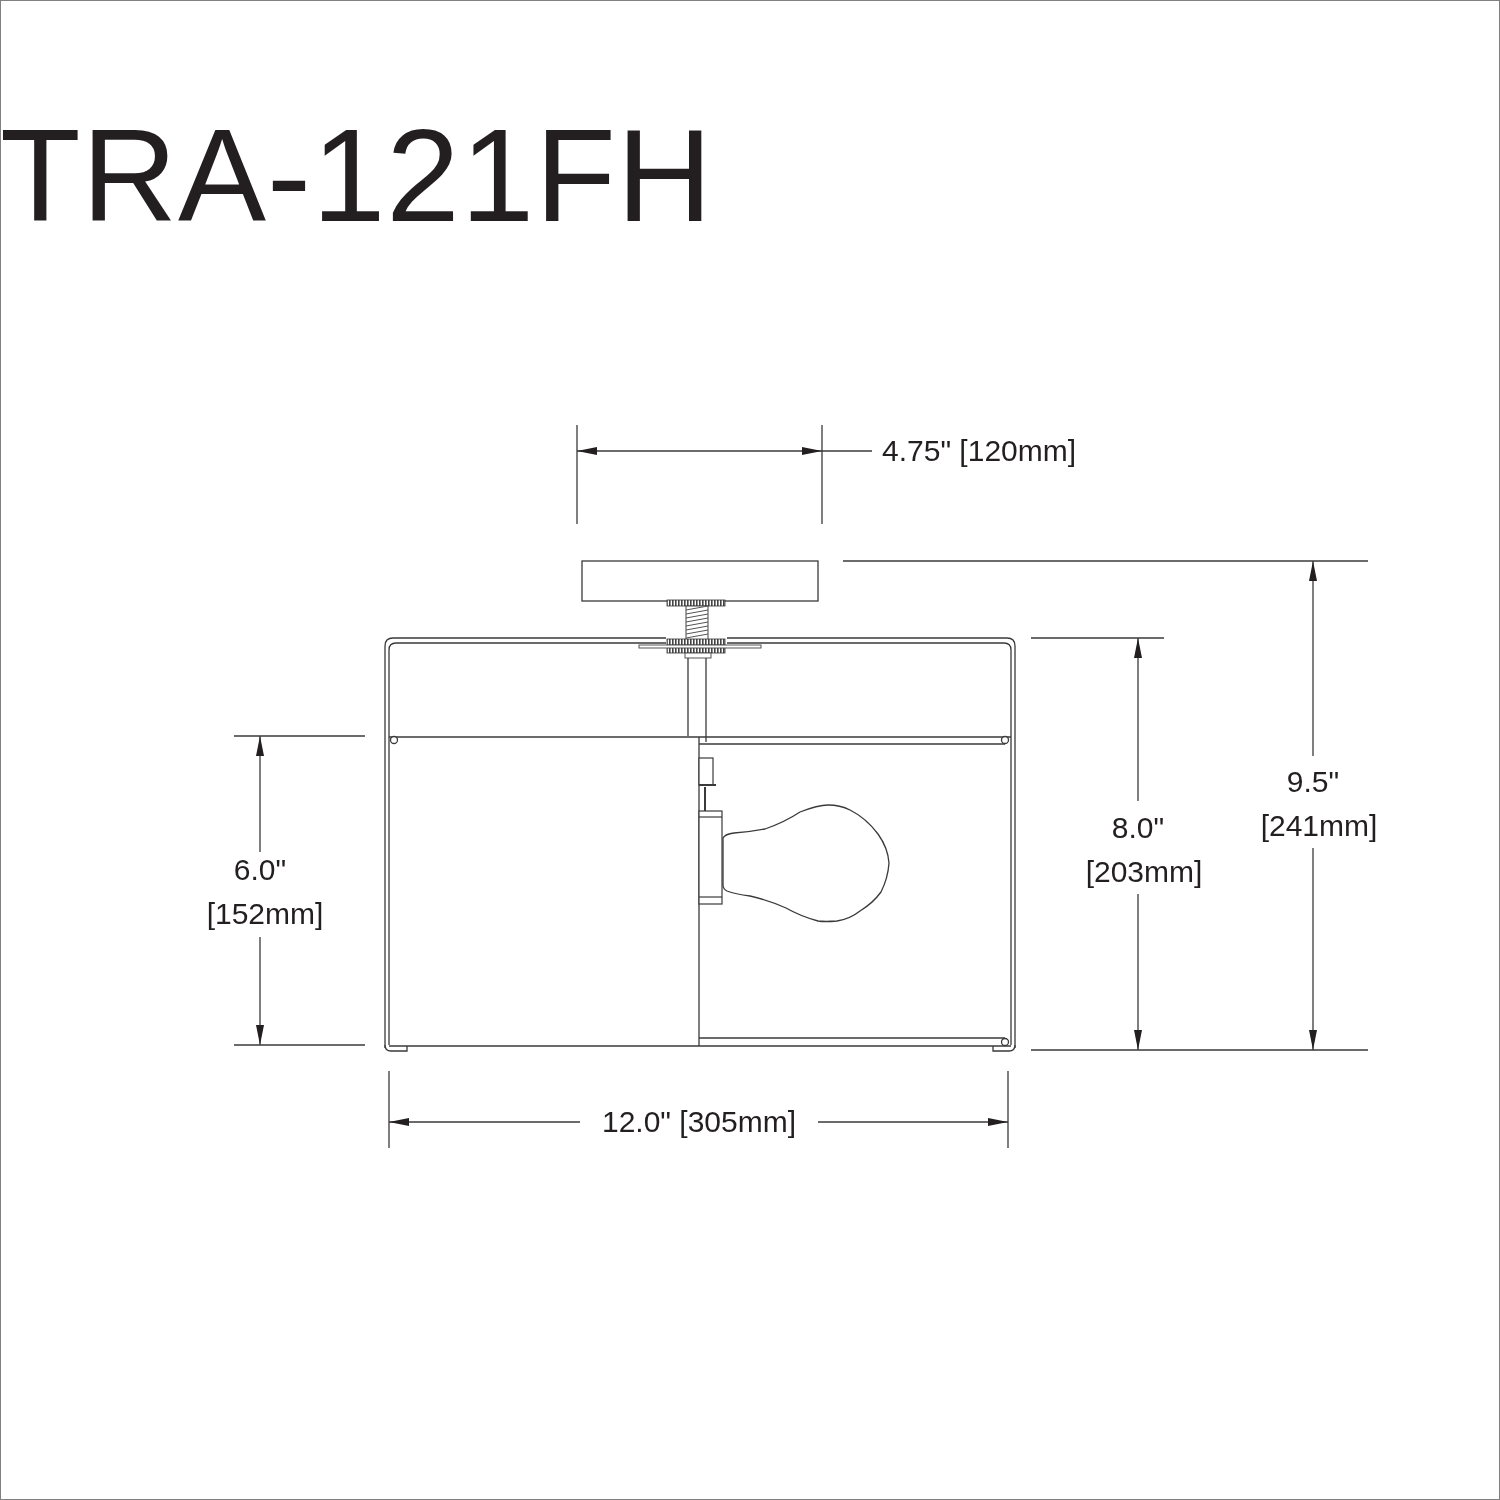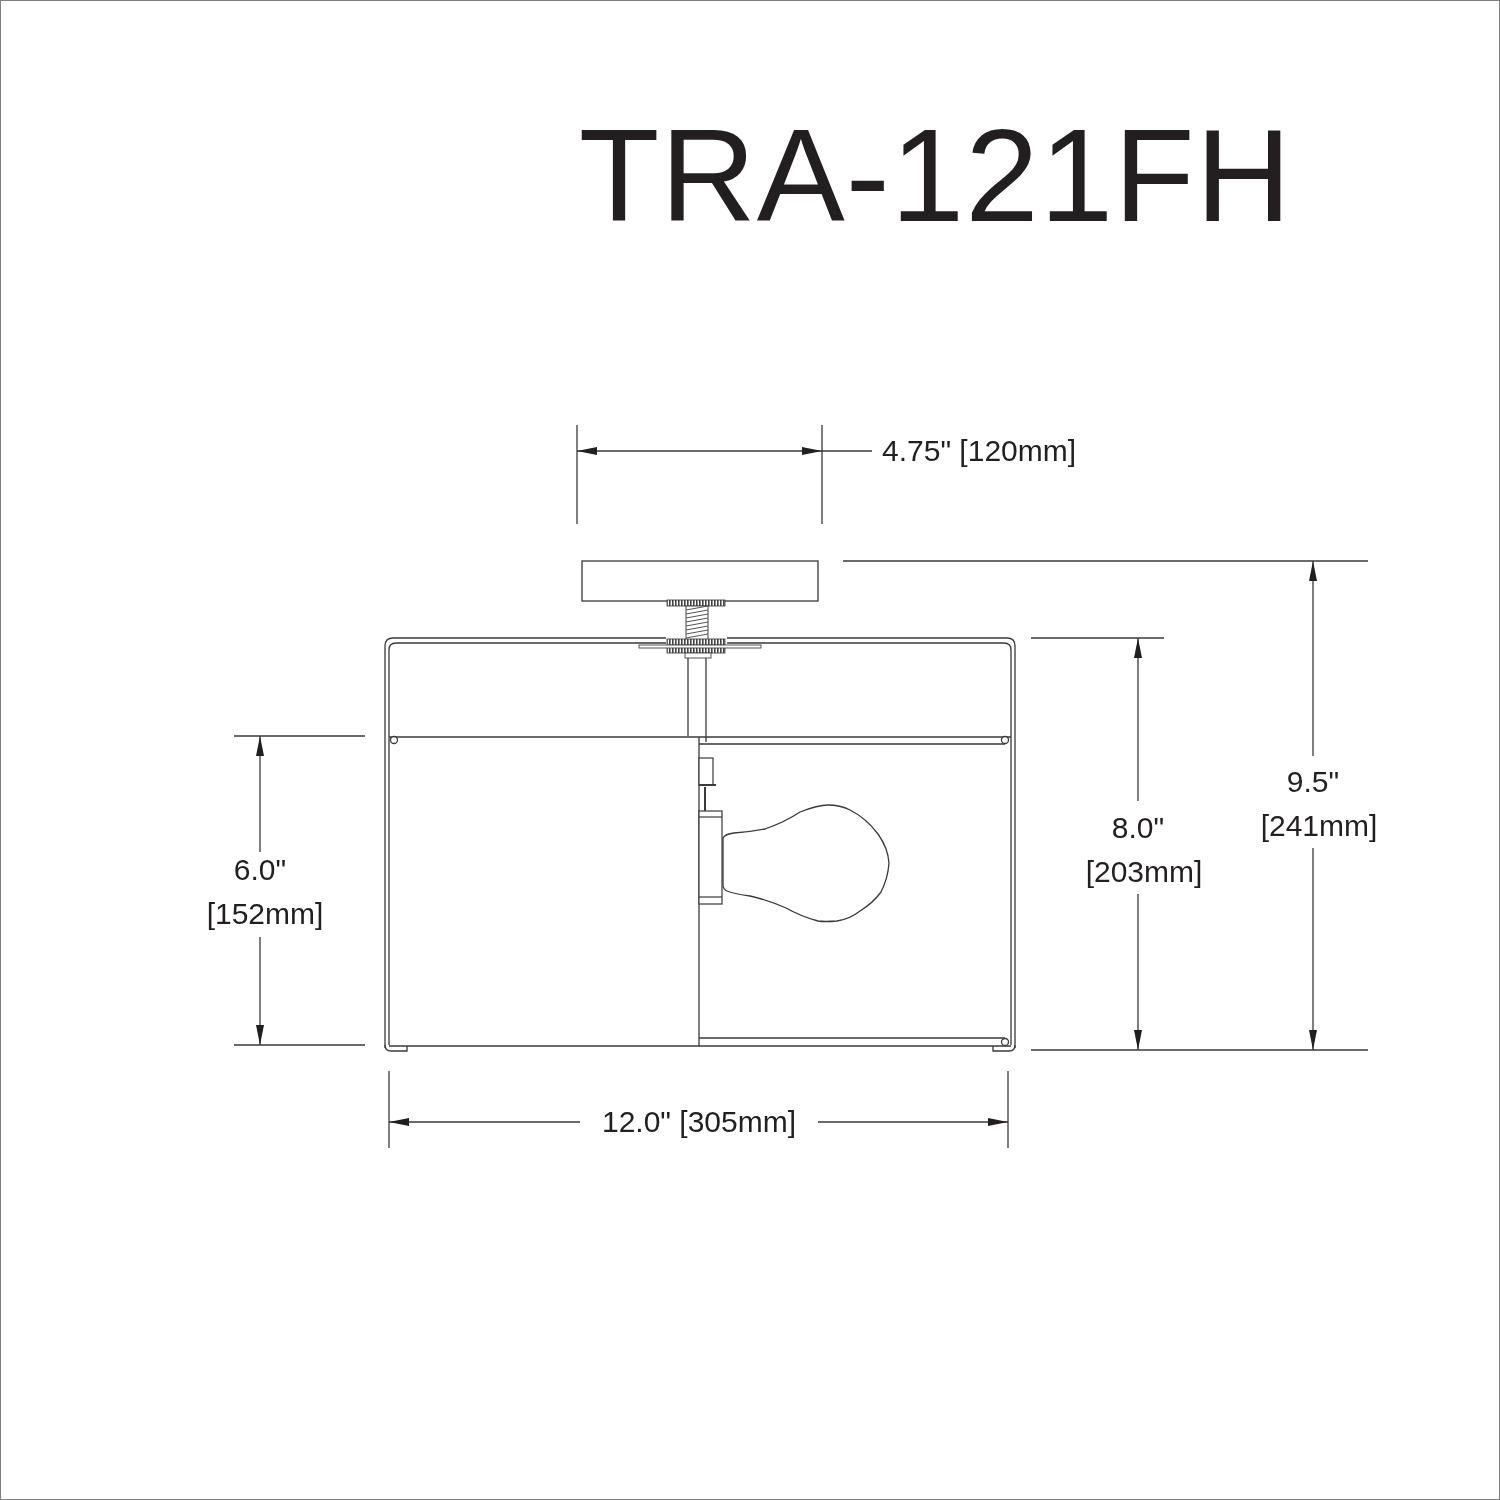--- a/index.html
+++ b/index.html
@@ -1,19 +1,19 @@
 <!DOCTYPE html>
 <html><head>
   <meta charset="utf-8">
   <style>
     html, body { margin: 0; padding: 0; background: #ffffff; }
     body { width: 1500px; height: 1500px; position: relative; overflow: hidden; }
     .frame { position: absolute; left: 0; top: 0; width: 1498px; height: 1498px; border: 1px solid #808080; background: #fff; }
     .title {
-      position: absolute; left: 0; top: 110px; width: 1292px; text-align: right;
+      position: absolute; left: 0; top: 110px; width: 1292px; text-align: left;
       font-family: "Liberation Sans", sans-serif; font-size: 132px; line-height: 132px;
       color: #231f20; letter-spacing: 1px;
     }
     svg.drawing { position: absolute; left: 0; top: 0; }
     .dim-text { font-family: "Liberation Sans", sans-serif; font-size: 30px; fill: #231f20; }
   </style>
 </head>
 <body>
 
 <div class="frame"></div>

